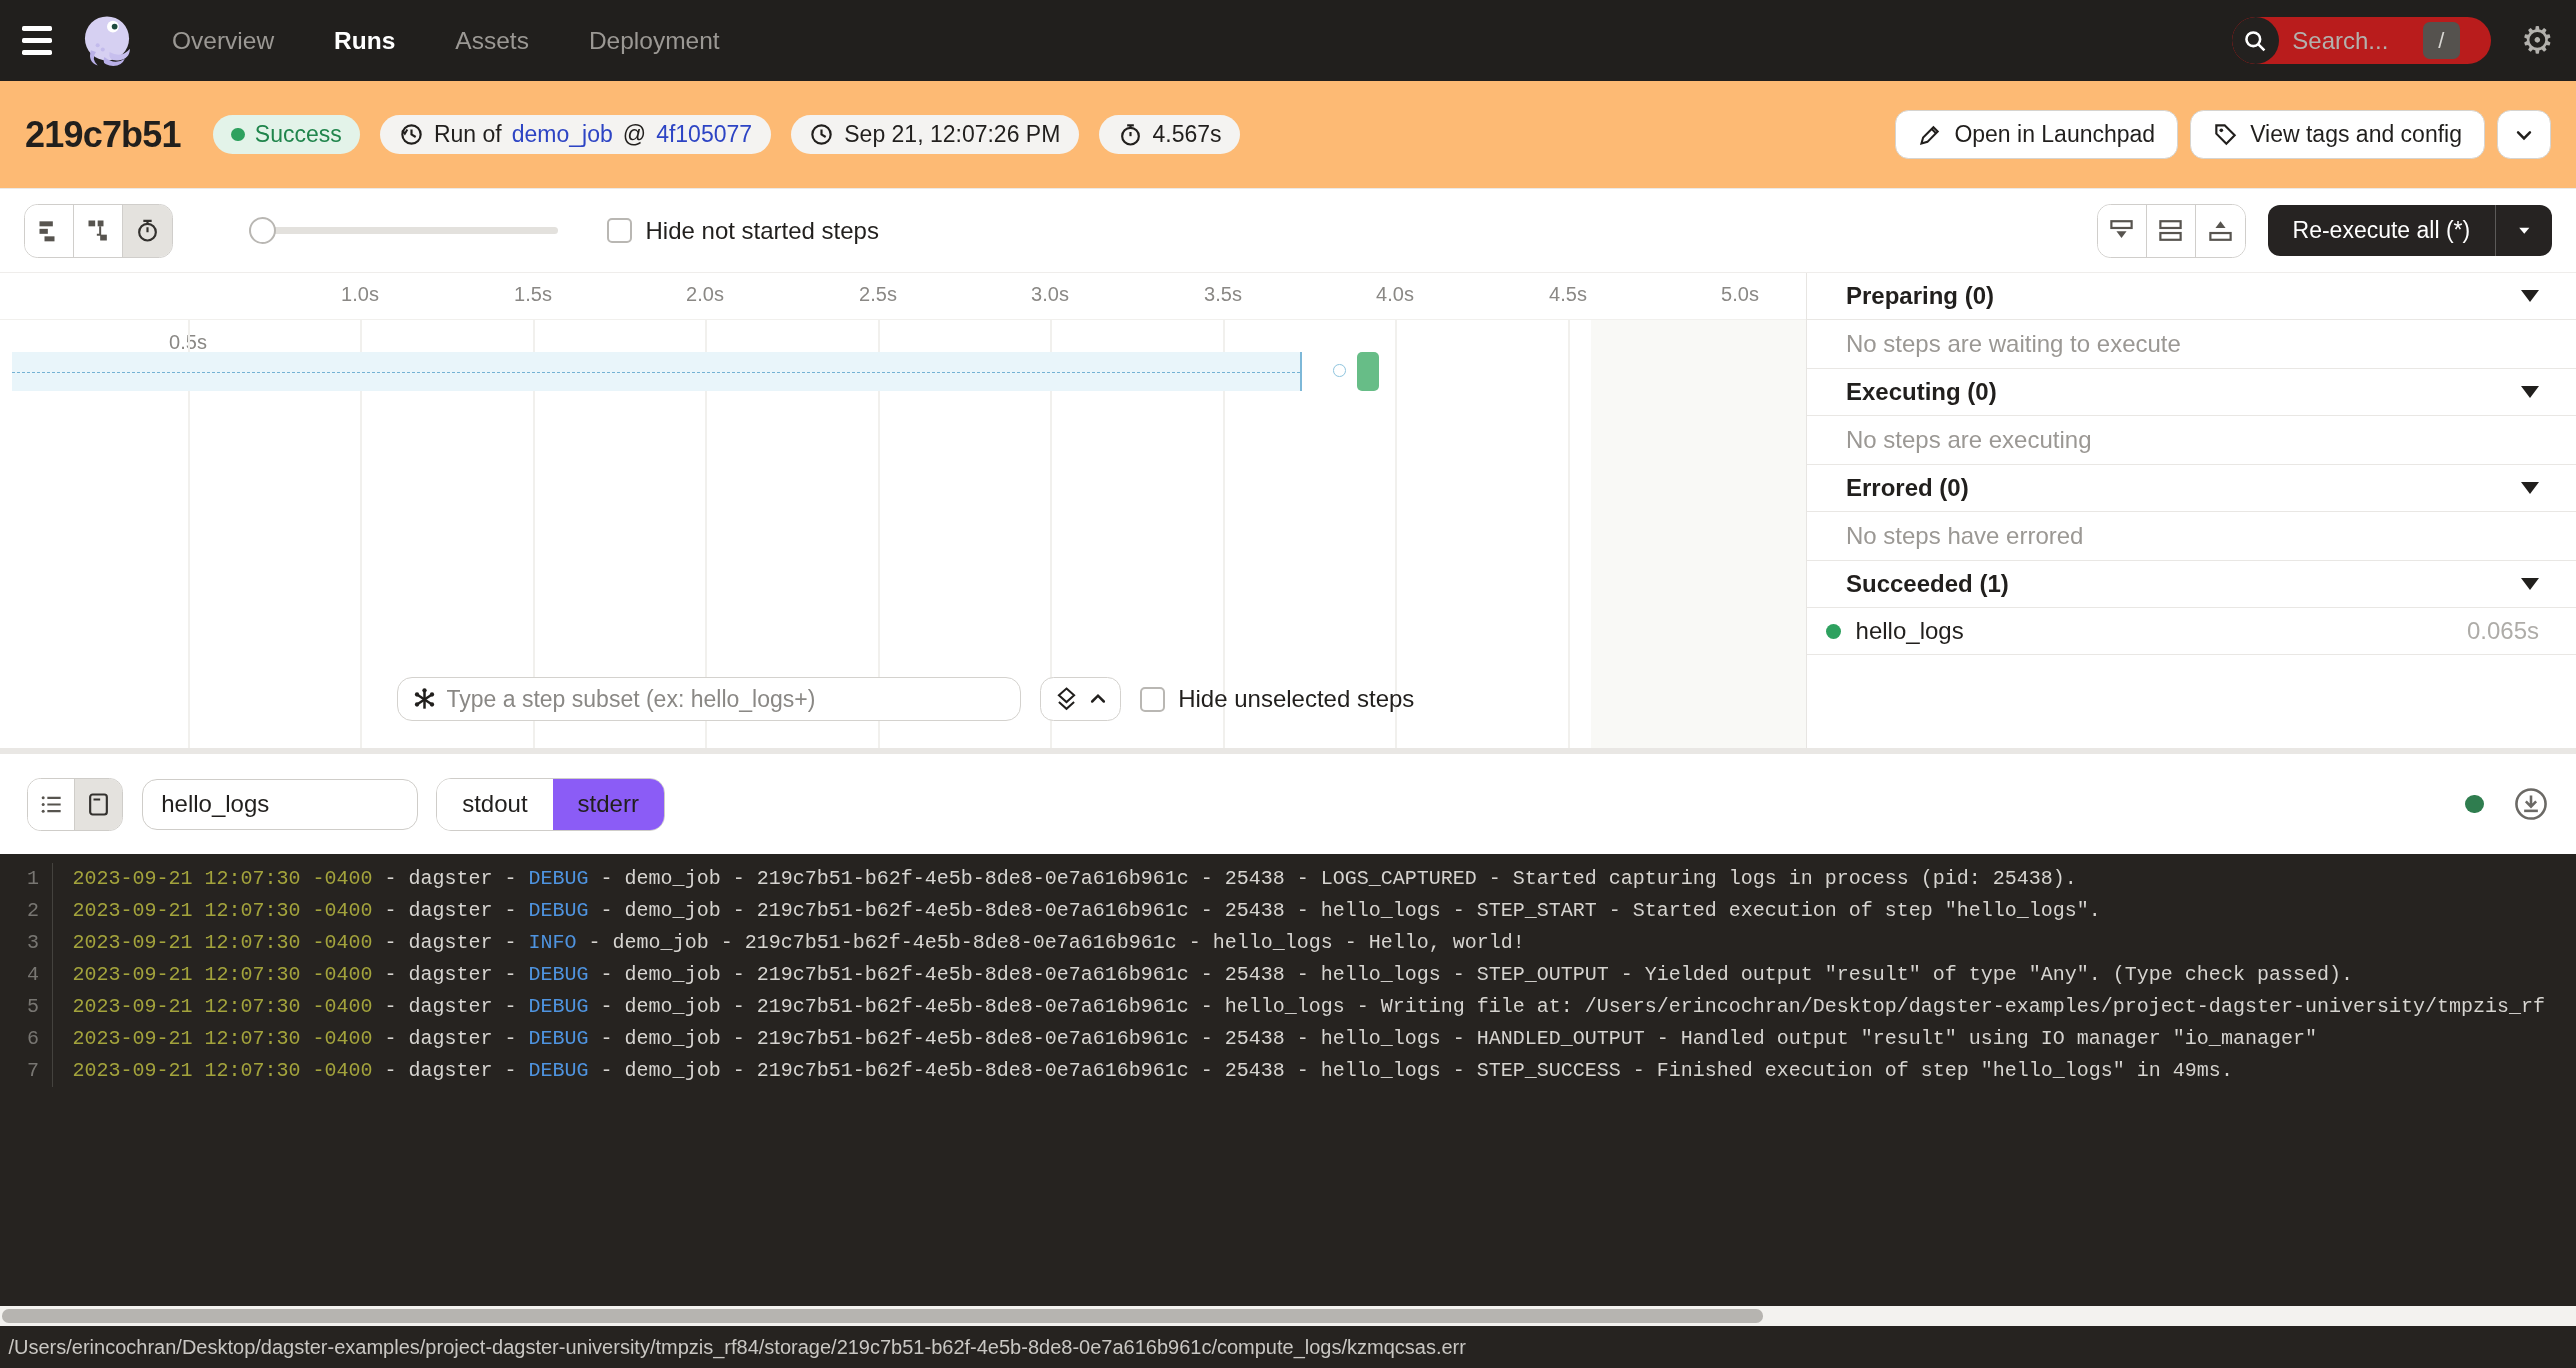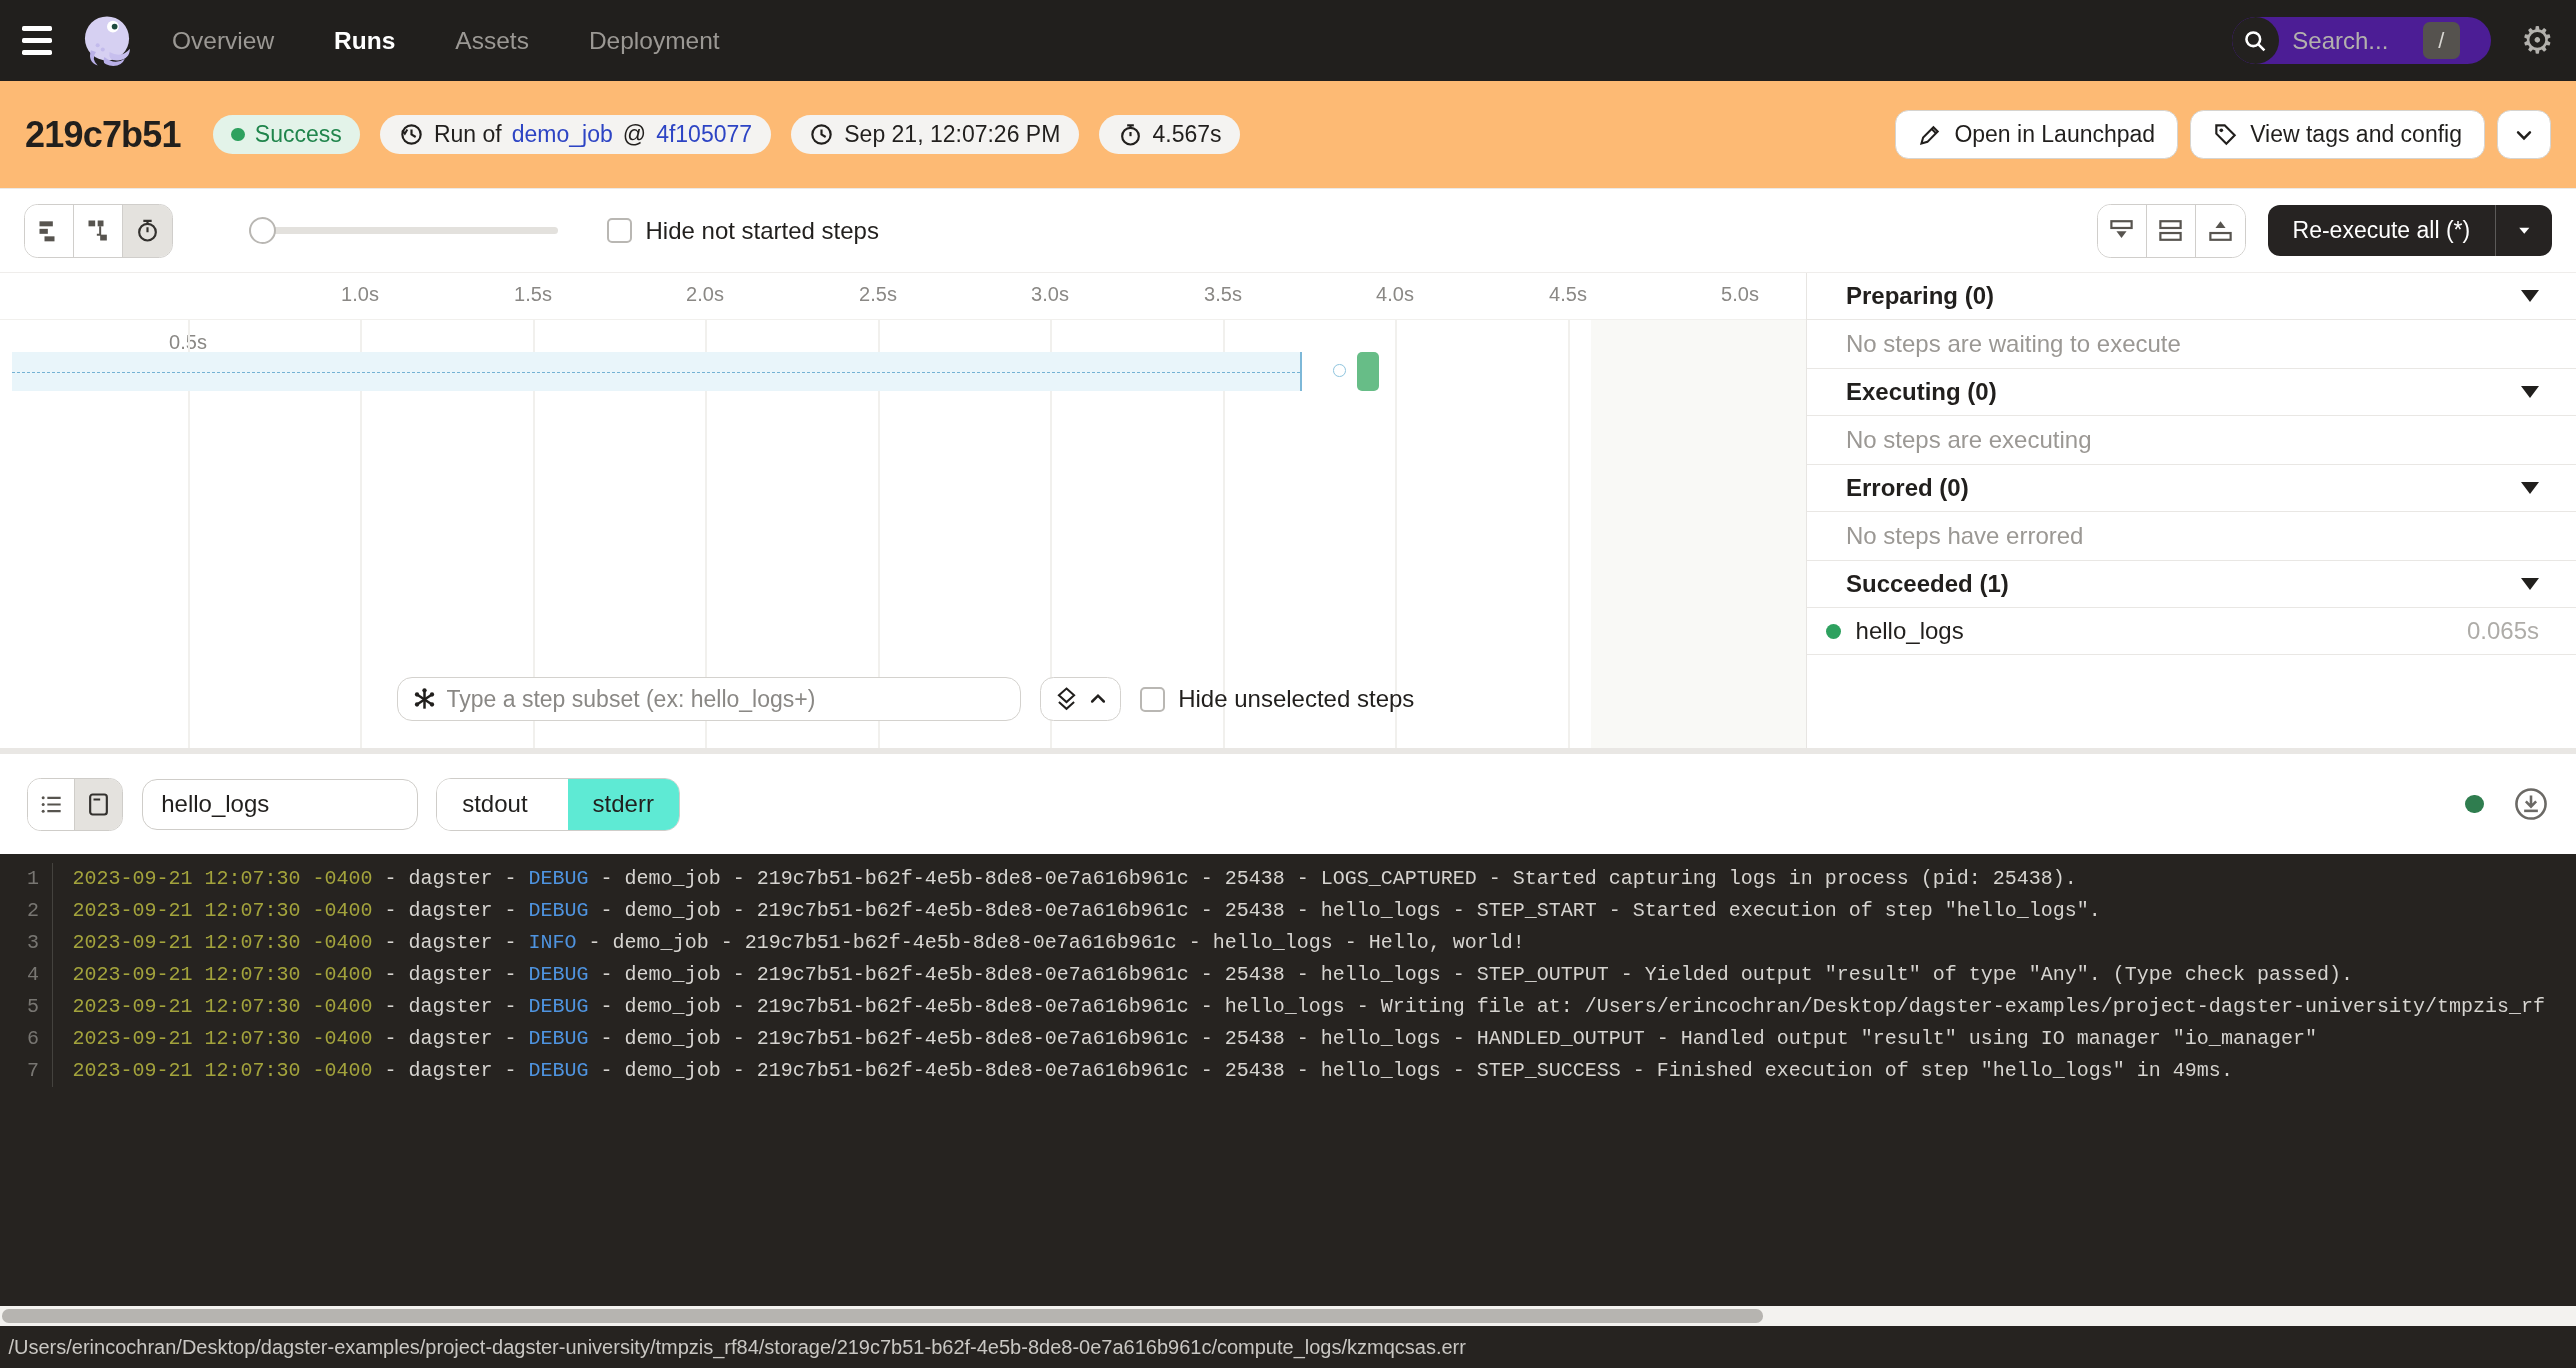--- a/index.html
+++ b/index.html
@@ -10,21 +10,21 @@
   
   .topnav { position:absolute; top:0; left:0; width:100%; height:81px; background:#211f1d;
     display:flex; align-items:center; padding:0 22px; }
   .hamburger { width:37px; height:37px; display:flex; flex-direction:column; justify-content:center; gap:6.8px; cursor:pointer; }
   .hamburger span { display:block; width:30px; height:5px; background:#fff; border-radius:1.7px; }
   .logo { width:56px; height:56px; margin-left:20px; }
   .navlinks { display:flex; gap:60px; margin-left:37px; }
   .navlink { font-size:24.5px; color:#9b9894; cursor:pointer; }
   .navlink.active { color:#fff; font-weight:bold; }
   .navright { margin-left:auto; display:flex; align-items:center; gap:30px; }
-  .search { width:259px; height:47px; background:#4c1d95; border-radius:24px; display:flex; align-items:center; overflow:hidden; }
+  .search { width:259px; height:47px; background:#b91c1c; border-radius:24px; display:flex; align-items:center; overflow:hidden; }
   .search .mag { width:47px; height:47px; border-radius:50%; background:#23211f; display:flex; align-items:center; justify-content:center; flex:none; }
   .search input { background:transparent; border:none; outline:none; color:#cfcdc9; font-size:24px;
     padding:0 13.5px; width:144px; font-family:"Liberation Sans",sans-serif; }
   .search input::placeholder { color:#b3b1ad; }
   .kbd { width:37px; height:37px; background:#55524e; border-radius:6.8px; color:#d8d6d2; font-size:22px;
     display:flex; align-items:center; justify-content:center; margin-right:6.8px; }
   .gear { font-size:37px; color:#b3b1ad; line-height:1; cursor:pointer; }
 
   
   .runheader { position:absolute; top:81px; left:0; width:100%; height:108px; background:#fdba74;
@@ -101,21 +101,21 @@
   .logbar .viewgroup { display:flex; border:1.7px solid #cfcdc9; border-radius:13.5px; overflow:hidden; }
   .logbar .viewgroup .gbtn { width:47px; height:51px; display:flex; align-items:center; justify-content:center;
     cursor:pointer; background:#fff; border-right:1.7px solid #cfcdc9; }
   .logbar .viewgroup .gbtn:last-child { border-right:none; }
   .logbar .viewgroup .gbtn.sel { background:#e4e2de; }
   .logfilter { width:276px; height:51px; border:1.7px solid #cfcdc9; border-radius:15px; margin-left:18.6px;
     font-size:24px; color:#211f1d; padding:0 18.6px; outline:none; font-family:"Liberation Sans",sans-serif; }
   .tabs { display:flex; border:1.7px solid #cfcdc9; border-radius:15px; overflow:hidden; margin-left:18.6px; }
   .tab { height:51px; display:flex; align-items:center; padding:0 25px; font-size:24px; color:#211f1d;
     background:#fff; cursor:pointer; }
-  .tab.sel { background:#5eead4;margin-left:15px; }
+  .tab.sel { background:#8b5cf6; }
   .logbar .right { margin-left:auto; display:flex; align-items:center; gap:29px; }
 
   
   .logarea { position:absolute; top:854px; left:0; width:100%; height:452px; background:#262320;
     font-family:"Liberation Mono", monospace; font-size:20px; overflow:hidden; padding-top:8.5px; }
   .logline { display:flex; height:32px; line-height:32px; white-space:pre; }
   .lnum { width:39px; text-align:right; color:#787672; flex:none; }
   .lgutter { width:13.5px; border-right:1.7px solid #44423e; flex:none; margin-right:20px; }
   .ts { color:#a3a33c; }
   .plain { color:#d6d4d0; }

